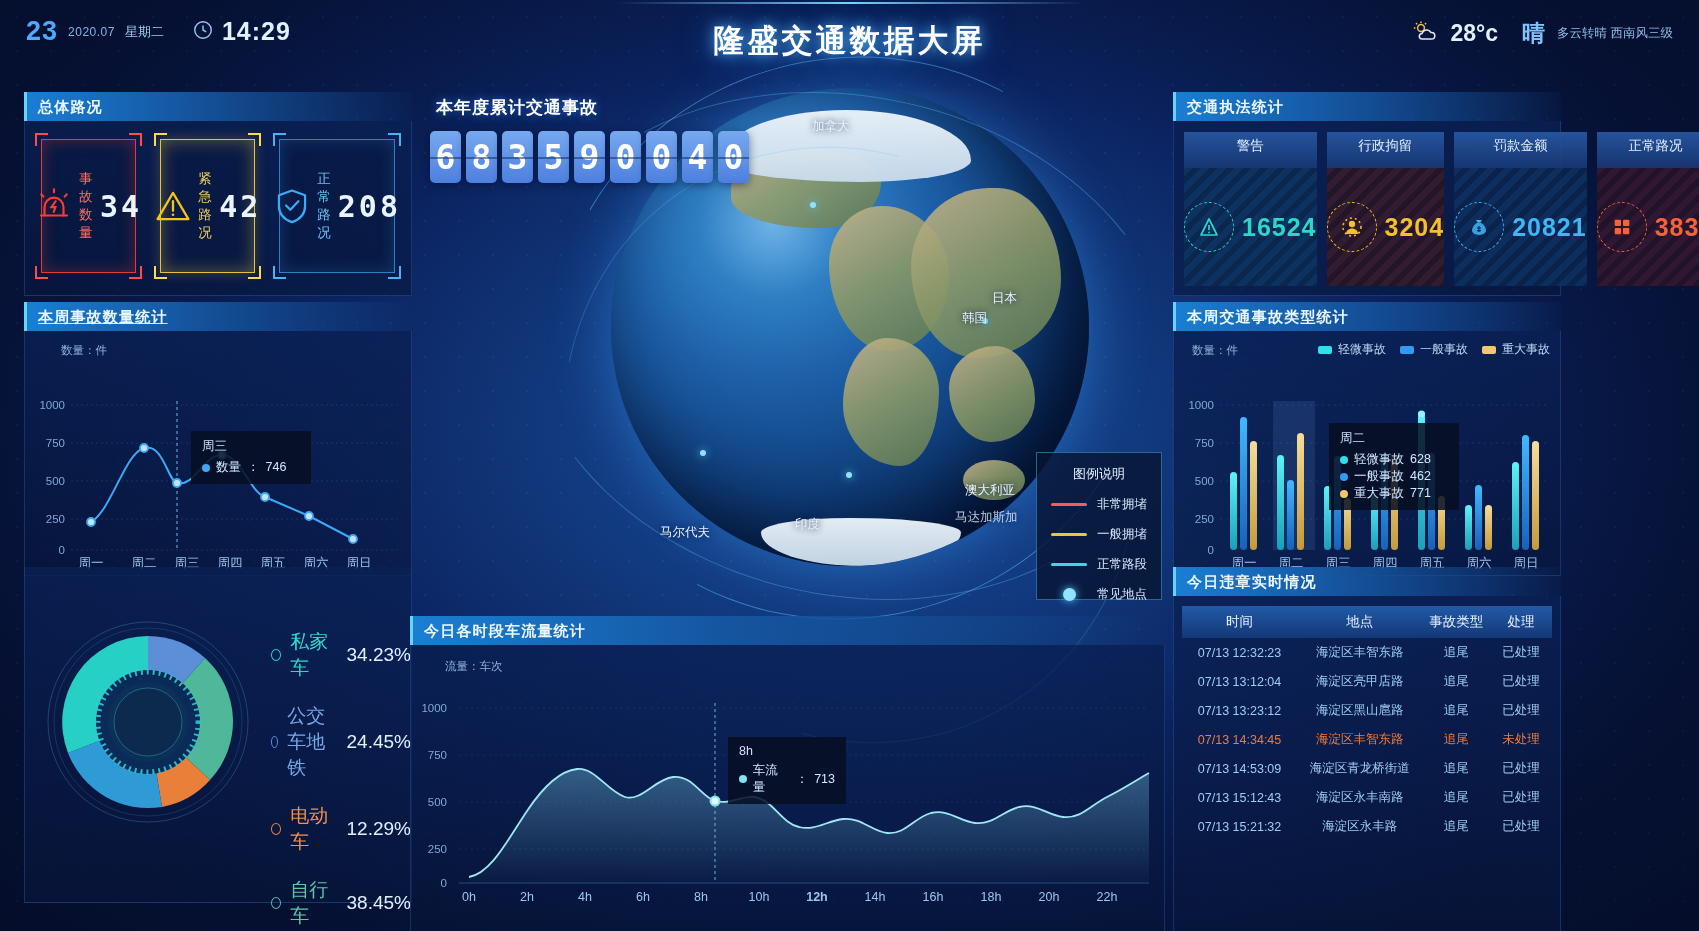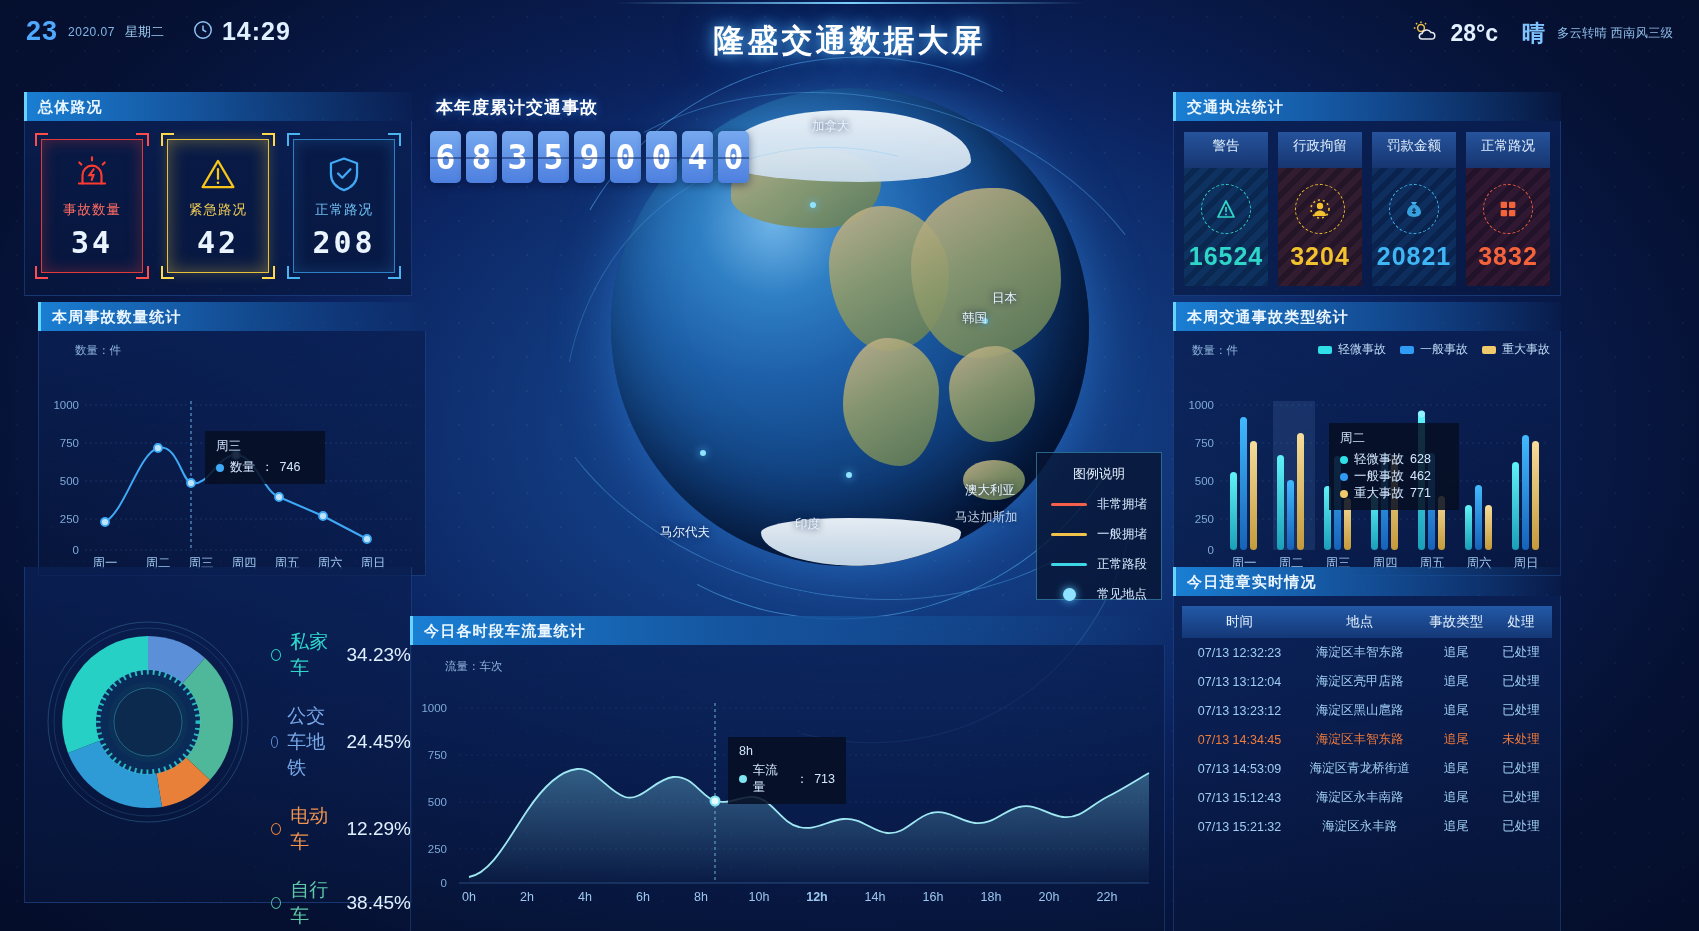--- a/index.html
+++ b/index.html
@@ -38,21 +38,21 @@
   
   .panel{position:absolute;}
   .p-title{height:29px;line-height:29px;padding-left:14px;font-size:15px;font-weight:bold;color:#eaf6ff;
     background:linear-gradient(90deg,#1a7fd4 0%,#15559f 42%,rgba(13,45,99,.15) 100%);
     letter-spacing:1.2px;position:relative;}
   .p-title:before{content:"";position:absolute;left:0;top:0;width:3px;height:29px;background:#67d4ff;}
   .p-body{background:linear-gradient(180deg,rgba(10,32,84,.80),rgba(7,22,60,.60));
     border:1px solid rgba(52,110,190,.32);border-top:none;position:relative;}
   
   .status-row{display:flex;gap:12px;padding:12px 10px 10px;}
-  .st-card{flex:1;height:146px;position:relative;display:flex;flex-direction:column;
+  .st-card{flex:1;height:146px;position:relative;display:flex;flex-direction:row;
     align-items:center;justify-content:center;gap:6px;}
   .st-inner{position:absolute;inset:6px;border:1px solid;background:rgba(8,24,64,.55);}
   .st-corner{position:absolute;width:13px;height:13px;}
   .st-ico{position:relative;z-index:2;height:42px;display:flex;align-items:center;}
   .st-lbl{position:relative;z-index:2;font-size:13.5px;letter-spacing:1px;}
   .st-num{position:relative;z-index:2;font-size:30px;font-weight:bold;color:#eaf4ff;
     letter-spacing:3px;font-family:"DejaVu Sans Mono",monospace;}
   
   .axis-unit{position:absolute;font-size:11.5px;color:#8fb4dd;}
   .ytick{position:absolute;font-size:11.5px;color:#7fa9d8;text-align:right;width:40px;}
@@ -62,21 +62,21 @@
   .tt-row{font-size:12.5px;color:#d5e8ff;display:flex;align-items:center;gap:6px;line-height:17px;}
   .tt-dot{width:8px;height:8px;border-radius:50%;display:inline-block;}
   
   .dl-item{display:flex;align-items:center;gap:9px;font-size:19px;margin-bottom:22px;}
   .dl-ring{width:12px;height:12px;border-radius:50%;border:1.6px solid;}
   
   .ef-row{display:flex;gap:10px;padding:11px 10px;}
   .ef-card{flex:1;position:relative;}
   .ef-head{height:36px;line-height:28px;text-align:center;font-size:13.5px;color:#e2f0ff;
     background:linear-gradient(180deg,rgba(39,86,160,.95),rgba(24,56,116,.9));}
-  .ef-body{height:118px;position:relative;display:flex;flex-direction:column;
+  .ef-body{height:118px;position:relative;display:flex;flex-direction:row;
     align-items:center;justify-content:center;gap:8px;overflow:hidden;}
   .ef-num{font-size:25px;font-weight:bold;letter-spacing:1px;z-index:2;}
   .ef-circ{width:50px;height:50px;border-radius:50%;border:1.4px solid;display:flex;
     align-items:center;justify-content:center;z-index:2;}
   
   .bl{display:flex;align-items:center;gap:6px;font-size:12px;color:#bcd9f5;}
   .bl-sw{width:14px;height:8px;border-radius:2px;}
   
   .tbl{width:100%;border-collapse:collapse;}
   .tbl th{height:32px;font-size:13.5px;font-weight:normal;color:#e3f1ff;
@@ -224,21 +224,21 @@
           </svg>
         </div>
         <div class="st-lbl" style="color:#6fc0f5;">正常路况</div>
         <div class="st-num">208</div>
       </div>
 
     </div>
   </div>
 </div>
 
-<div class="panel" style="left:38px;top:302px;width:388px;">
+<div class="panel" style="left:24px;top:302px;width:388px;text-decoration:underline;">
   <div class="p-title">本周事故数量统计</div>
   <div class="p-body" style="height:245px;">
     <div class="axis-unit" style="left:36px;top:12px;">数量：件</div>
 
     <div class="ytick" style="left:0px;top:68px;">1000</div>
     <div class="ytick" style="left:0px;top:106px;">750</div>
     <div class="ytick" style="left:0px;top:144px;">500</div>
     <div class="ytick" style="left:0px;top:182px;">250</div>
     <div class="ytick" style="left:0px;top:213px;">0</div>
 

